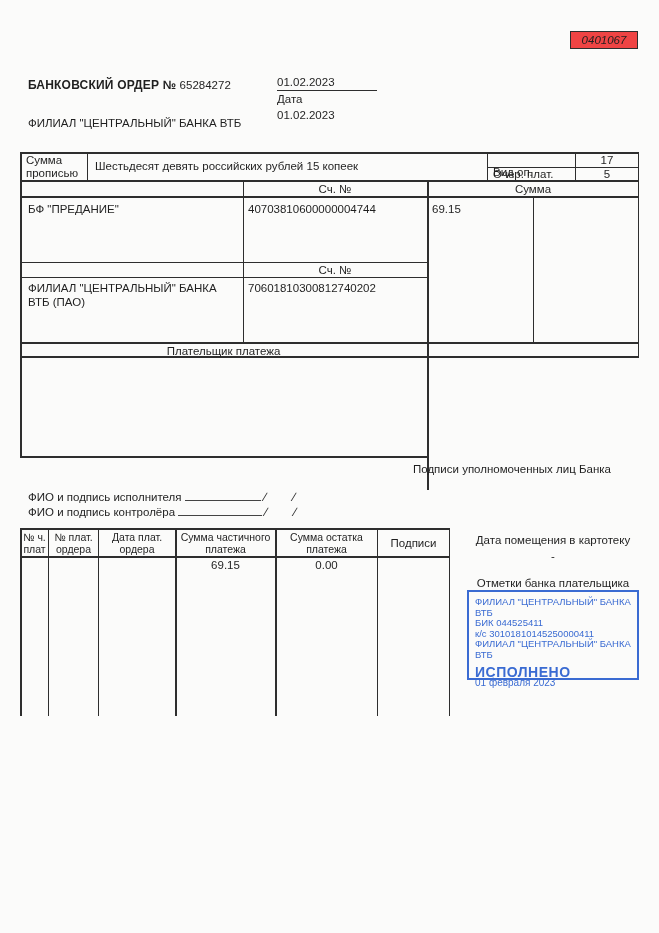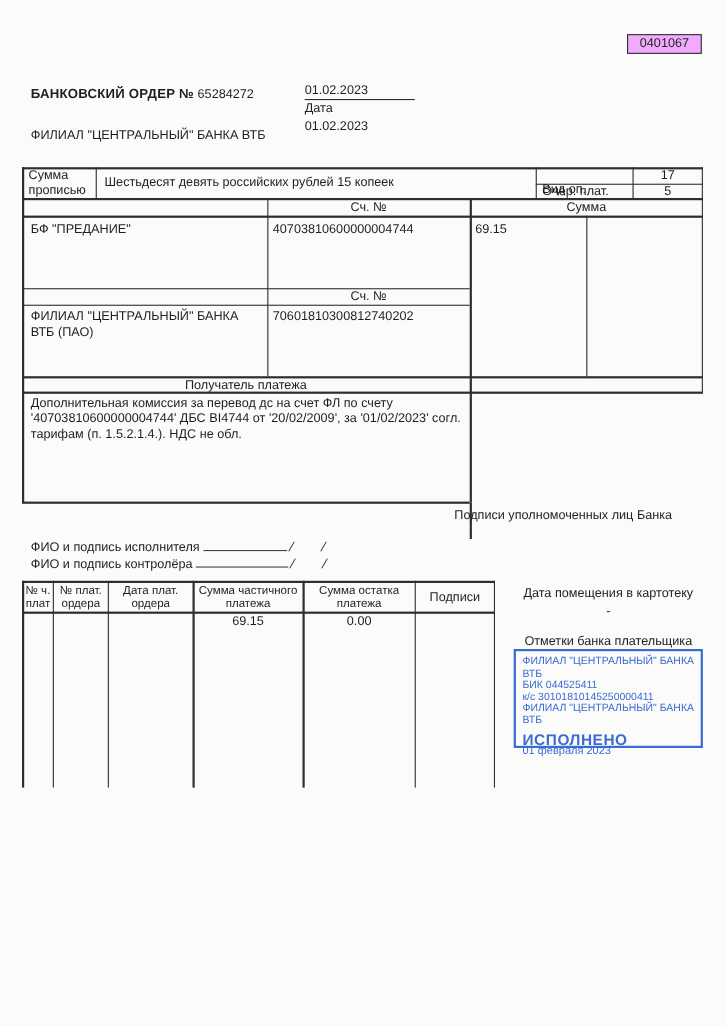--- a/index.html
+++ b/index.html
@@ -12,21 +12,22 @@
   }
   .abs{position:absolute;}
   .pre{white-space:pre-line;}
   .ctr{text-align:center;}
   .hline{position:absolute;background:#2e2e2e;}
   .vline{position:absolute;background:#2e2e2e;}
   .small{font-size:10.5px;line-height:12px;}
   #form-code{
     left:570px;top:31px;width:66px;height:16px;
     border:1.5px solid #2e2e2e;text-align:center;line-height:16px;font-size:11.5px;
-    background:#f0abfc;
+    background:#ef4444;
+    font-style:italic;
   }
   #title-row{left:28px;top:78px;}
   #title-row b{font-size:12px;letter-spacing:.2px;}
   #date-block{left:277px;top:75px;width:100px;text-align:left;}
   #date-block .dval{display:block;border-bottom:1.4px solid #2e2e2e;padding-bottom:1px;}
   #date-block .dlbl{display:block;padding-top:1px;}
   #date-block .dval2{display:block;padding-top:2px;}
   #bank-head{left:28px;top:117px;width:230px;line-height:13px;}
   
   #grid{left:20px;top:152px;width:619px;height:305px;}
@@ -105,23 +106,22 @@
 
   <div class="cell" style="left:8px;top:50px;width:210px">БФ "ПРЕДАНИЕ"</div>
   <div class="cell" style="left:228px;top:50px;width:175px">40703810600000004744</div>
   <div class="cell" style="left:412px;top:50px;width:95px">69.15</div>
 
   <div class="cell ctr" style="left:223px;top:111px;width:184px">Сч. №</div>
 
   <div class="cell" style="left:8px;top:129px;width:208px">ФИЛИАЛ "ЦЕНТРАЛЬНЫЙ" БАНКА ВТБ (ПАО)</div>
   <div class="cell" style="left:228px;top:129px;width:175px">70601810300812740202</div>
 
-  <div class="cell ctr" style="left:0;top:192px;width:407px">Получатель платежа</div>
+  <div class="cell ctr" style="left:0;top:192px;width:407px">Плательщик платежа</div>
 
-  <div class="cell" id="purpose-text">Дополнительная комиссия за перевод дс на счет ФЛ по счету '40703810600000004744' ДБС BI4744 от '20/02/2009', за '01/02/2023' согл. тарифам (п. 1.5.2.1.4.). НДС не обл.</div>
 </div>
 
 <div class="vline abs" style="left:427px;top:457px;width:1.5px;height:33px"></div>
 <div id="sig-auth" class="abs">Подписи уполномоченных лиц Банка</div>
 
 <div class="abs fio-row" style="top:489px">
   <span>ФИО и подпись исполнителя</span>
   <span class="uline" style="width:76px"></span><span class="slash">/</span><span class="gap20"></span><span class="slash">/</span>
 </div>
 <div class="abs fio-row" style="top:504px">

